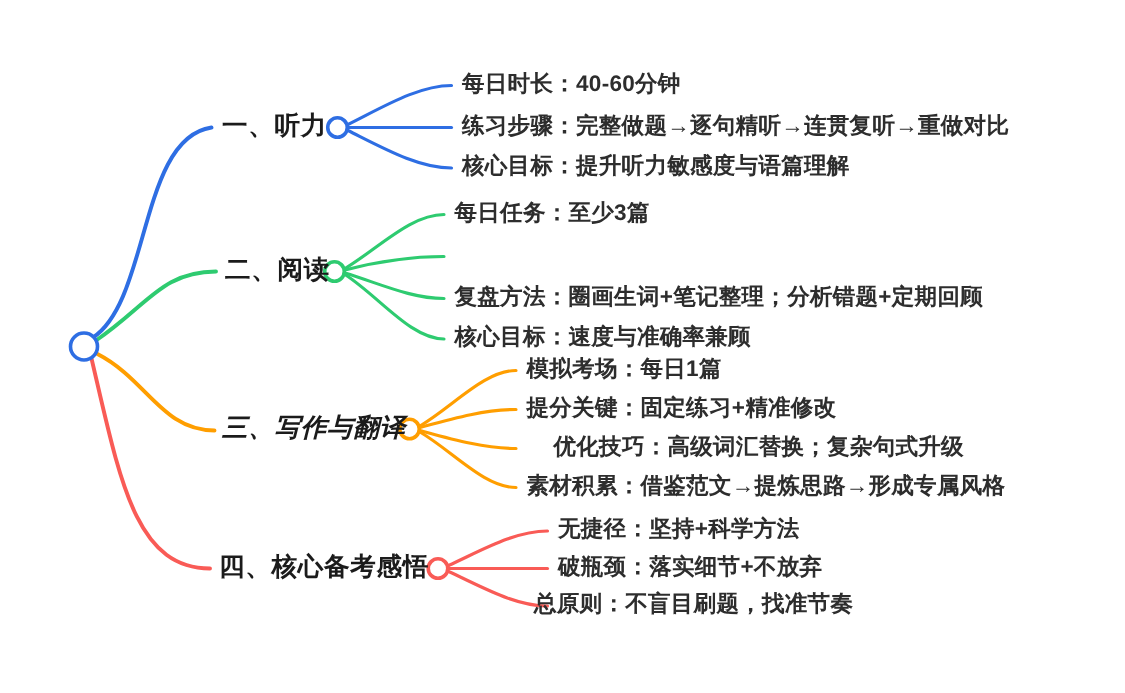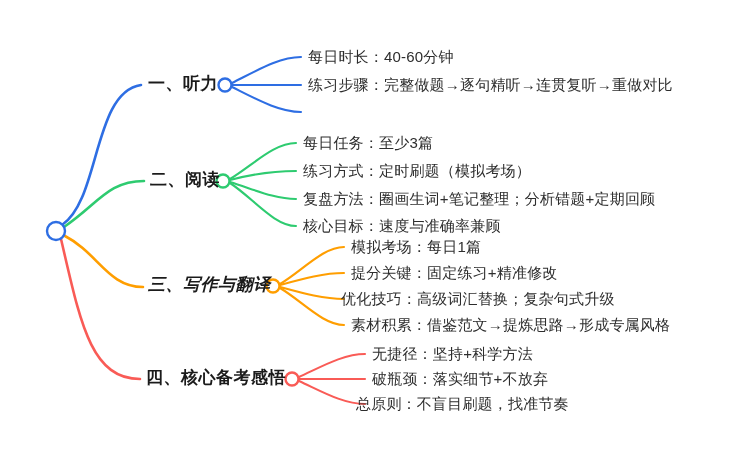--- a/index.html
+++ b/index.html
@@ -27,21 +27,21 @@
     line-height: 1.2;
   }
   .topic {
     font-size: 17px;
     font-weight: 700;
     color: #1b1b1b;
     letter-spacing: 0.5px;
   }
   .item {
     font-size: 15px;
-    font-weight: 400;
+    font-weight: 700;
     color: #2d2d2d;
     letter-spacing: 0.2px;
   }
   path.link {
     fill: none;
     stroke-linecap: round;
   }
   path.main-link { stroke-width: 2.6; }
   path.sub-link  { stroke-width: 2.1; }
   circle.node {
@@ -86,28 +86,28 @@
     <circle class="node" cx="292" cy="379" r="6.5" stroke="#f95b56"></circle>
   </svg>
 
   <div class="label topic" style="left:148px; top:85px;text-align:right;">一、听力</div>
   <div class="label topic" style="left:150px; top:181px;">二、阅读</div>
   <div class="label topic" style="left:148px; top:286px;font-style:italic;">三、写作与翻译</div>
   <div class="label topic" style="left:146px; top:379px;">四、核心备考感悟</div>
 
   <div class="label item" style="left:308px; top:57px;">每日时长：40-60分钟</div>
   <div class="label item" style="left:308px; top:85px;text-align:right;">练习步骤：完整做题→逐句精听→连贯复听→重做对比</div>
+  <div class="label item" style="left:308px; top:112px;">核心目标：提升听力敏感度与语篇理解</div>
 
   <div class="label item" style="left:303px; top:143px;">每日任务：至少3篇</div>
-  <div class="label item" style="left:303px; top:171px;">练习方式：定时刷题（模拟考场）</div>
   <div class="label item" style="left:303px; top:199px;">复盘方法：圈画生词+笔记整理；分析错题+定期回顾</div>
   <div class="label item" style="left:303px; top:226px;">核心目标：速度与准确率兼顾</div>
 
   <div class="label item" style="left:351px; top:247px;">模拟考场：每日1篇</div>
   <div class="label item" style="left:351px; top:273px;">提分关键：固定练习+精准修改</div>
-  <div class="label item" style="left:341px; top:299px;">优化技巧：高级词汇替换；复杂句式升级</div>
+  <div class="label item" style="left:369px; top:299px;">优化技巧：高级词汇替换；复杂句式升级</div>
   <div class="label item" style="left:351px; top:325px;">素材积累：借鉴范文→提炼思路→形成专属风格</div>
 
   <div class="label item" style="left:372px; top:354px;">无捷径：坚持+科学方法</div>
   <div class="label item" style="left:372px; top:379px;">破瓶颈：落实细节+不放弃</div>
   <div class="label item" style="left:356px; top:404px;">总原则：不盲目刷题，找准节奏</div>
 
 </div>
 
 </body></html>

